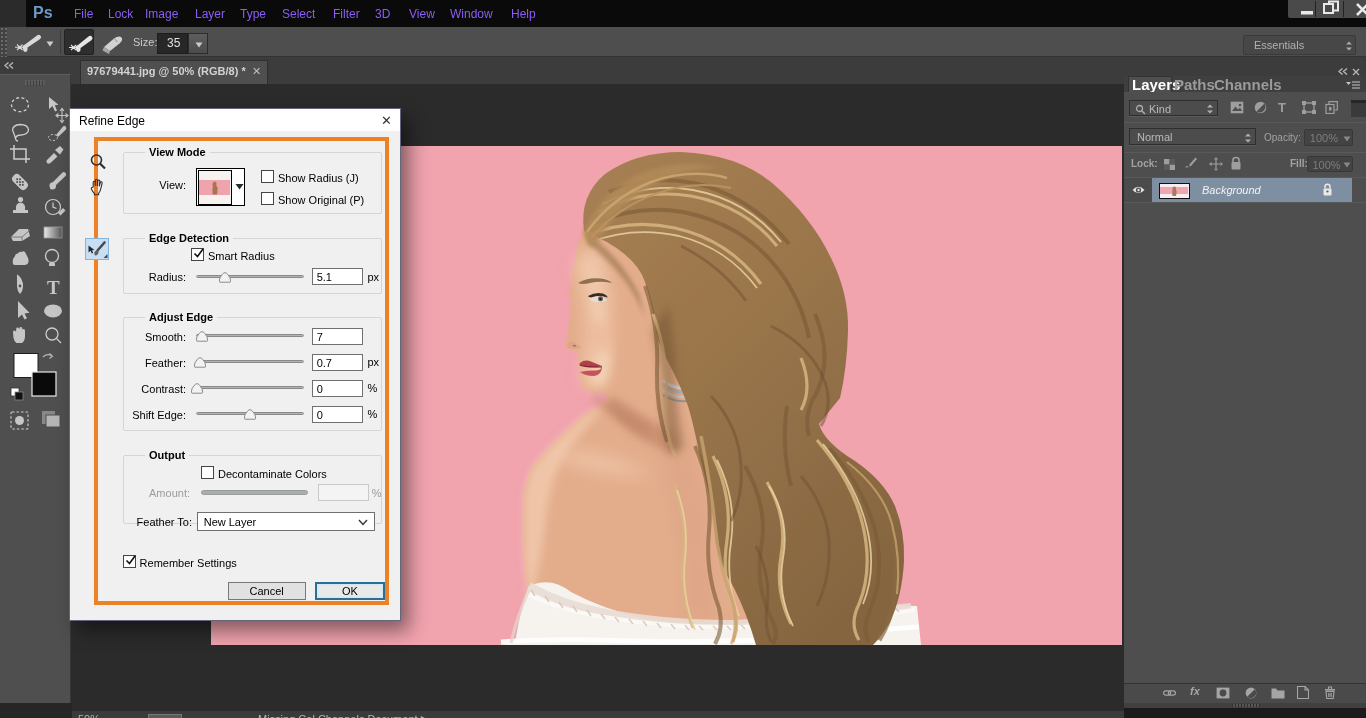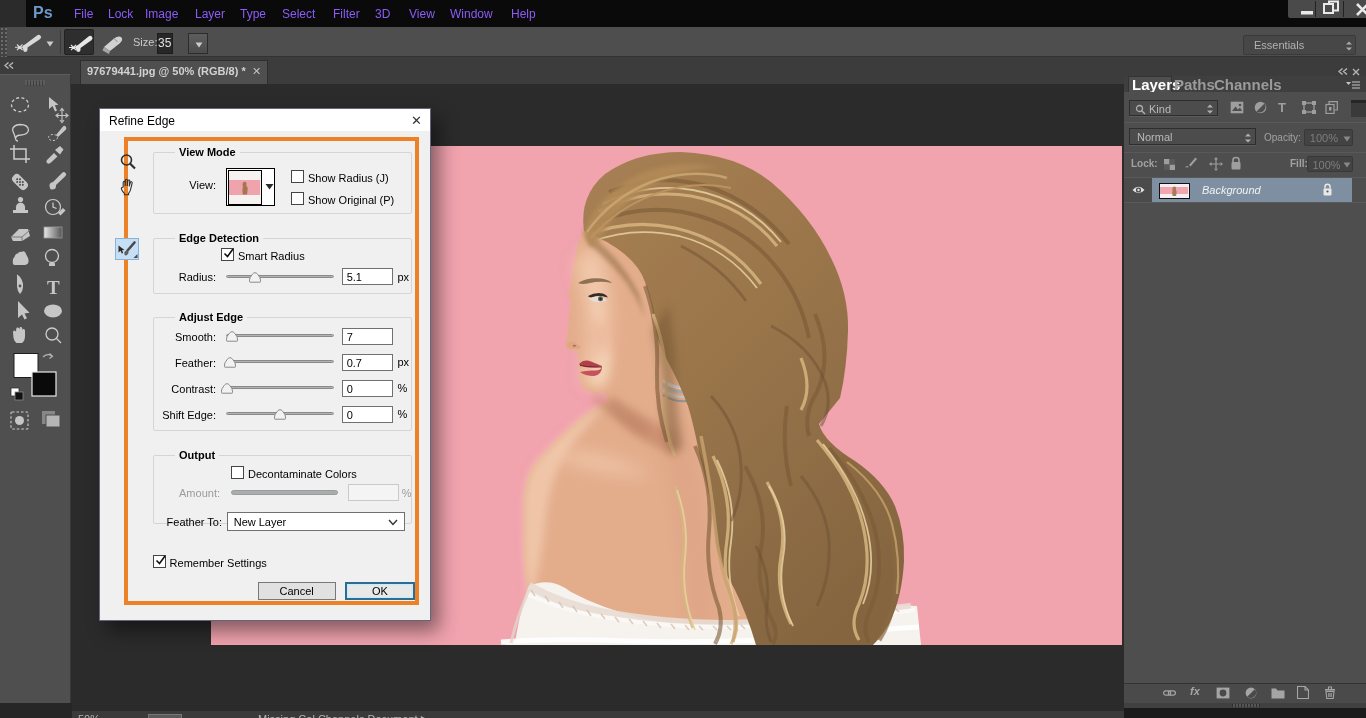--- a/index.html
+++ b/index.html
@@ -14,21 +14,21 @@
 .mi { position:absolute; top:7px; font-size:12px; color:#8b5cf6; }
 #winbtns { position:absolute; right:5px; top:0; width:99px; height:18px; background:#4a4a4a; border-radius:0 0 2px 2px; }
 .wb { position:absolute; top:0; height:18px; }
 .wbsep { position:absolute; top:1px; width:1px; height:16px; background:#222; }
 
 
 #optbar { position:absolute; left:0; top:27px; width:1366px; height:30px; background:#4e4e4e; border-bottom:1px solid #333; }
 #optgrip { position:absolute; left:0; top:27px; width:7px; height:30px; background:radial-gradient(circle at 2px 2px, #6a6a6a 0.8px, #424242 1.2px); background-size:4px 4px; }
 .optsep { position:absolute; top:3px; width:1px; height:24px; background:#3a3a3a; }
 #sizelbl { position:absolute; left:133px; top:36px; font-size:11px; color:#c9c9c9; }
-#sizebox { position:absolute; left:157px; top:33px; width:16px; height:21px; background:#272727; border:1px solid #1d1d1d; color:#e0e0e0; font-size:12px; line-height:19px; }
+#sizebox { position:absolute; left:157px; top:33px; width:31px; height:21px; background:#272727; border:1px solid #1d1d1d; color:#e0e0e0; font-size:12px; line-height:19px; padding-left:9px; }
 #sizedrop { position:absolute; left:188px; top:33px; width:20px; height:21px; background:linear-gradient(#5d5d5d,#4c4c4c); border:1px solid #2c2c2c; }
 #essbox { position:absolute; left:1243px; top:35px; width:113px; height:20px; background:#474747; border:1px solid #3a3a3a; border-radius:2px; }
 #essbox span { position:absolute; left:10px; top:3px; font-size:11px; color:#b2b2b2; }
 
 
 #tabbar { position:absolute; left:0; top:57px; width:1366px; height:27px; background:#3c3c3c; }
 #doctab { position:absolute; left:80px; top:60px; width:188px; height:24px; background:#4f4f4f; border:1px solid #2e2e2e; border-bottom:none; }
 #doctab span.t { position:absolute; left:6px; top:4px; font-size:11px; color:#d2d2d2; font-weight:bold; }
 #doctab span.x { position:absolute; left:171px; top:4px; font-size:11px; color:#c0c0c0; }
 #toolhdr { position:absolute; left:0; top:57px; width:72px; height:17px; background:#3c3c3c; }
@@ -50,21 +50,21 @@
 .lptab { position:absolute; top:0; height:16px; font-size:15px; line-height:17px; }
 #lprest { position:absolute; left:0; top:25px; width:242px; height:591px; background:#4e4e4e; overflow:hidden; }
 #lpfoot { position:absolute; left:0; top:616px; width:242px; height:20px; background:#4a4a4a; border-top:1px solid #333; }
 #lpgrip { position:absolute; left:0; top:636px; width:242px; height:5px; background:#404040; }
 #lpblack { position:absolute; left:0; top:641px; width:242px; height:10px; background:#1b1b1b; }
 .pdd { position:absolute; background:#4c4c4c; border:1px solid #2e2e2e; border-radius:0; box-shadow:0 1px 0 rgba(255,255,255,0.08); }
 .pddd { position:absolute; background:#434343; border:1px solid #383838; border-radius:2px; }
 .lpdiv { position:absolute; left:0; width:242px; height:1px; background:#404040; border-bottom:1px solid #595959; }
 
 
-#dialog { position:absolute; left:69px; top:108px; width:332px; height:513px; background:#f0f0f0; border:1px solid #63667e; box-shadow:8px 10px 18px rgba(0,0,0,0.45);margin-left:30px; }
+#dialog { position:absolute; left:69px; top:108px; width:332px; height:513px; background:#f0f0f0; border:1px solid #63667e; box-shadow:8px 10px 18px rgba(0,0,0,0.45); }
 #dlgtitle { position:absolute; left:0; top:0; width:330px; height:22px; background:#ffffff; }
 #dlgtitle span { position:absolute; left:9px; top:5px; font-size:12px; color:#000; }
 #dlgclose { position:absolute; right:8px; top:4px; font-size:13px; color:#333; }
 #orange { position:absolute; left:24px; top:28px; width:295px; height:468px; border:4px solid #ec8126; }
 .grp { position:absolute; left:53px; width:259px; border:1px solid #d5d5d5; border-radius:2px; }
 .grp b { position:absolute; top:-7px; left:21px; background:#f0f0f0; padding:0 4px; font-size:11px; color:#000; }
 .dlbl { position:absolute; font-size:11px; color:#000; text-align:right; }
 .dinp { position:absolute; width:51px; height:17px; background:#fff; border:1px solid #707070; font-size:11px; padding:2px 0 0 4px; color:#000; }
 .cb { position:absolute; width:13px; height:13px; background:#fff; border:1px solid #454545; }
 .cbl { position:absolute; font-size:11px; color:#000; }

